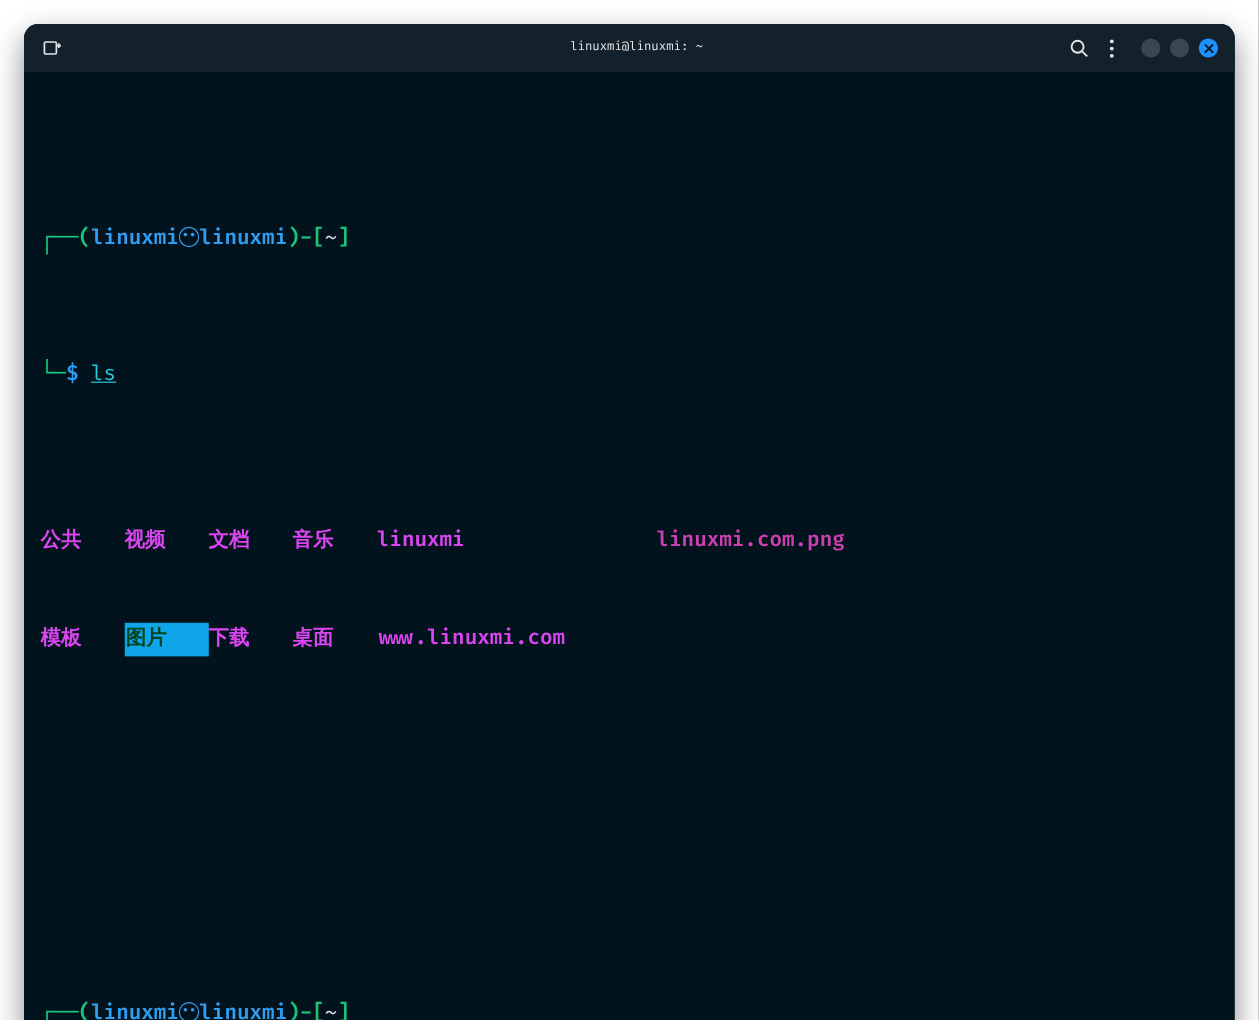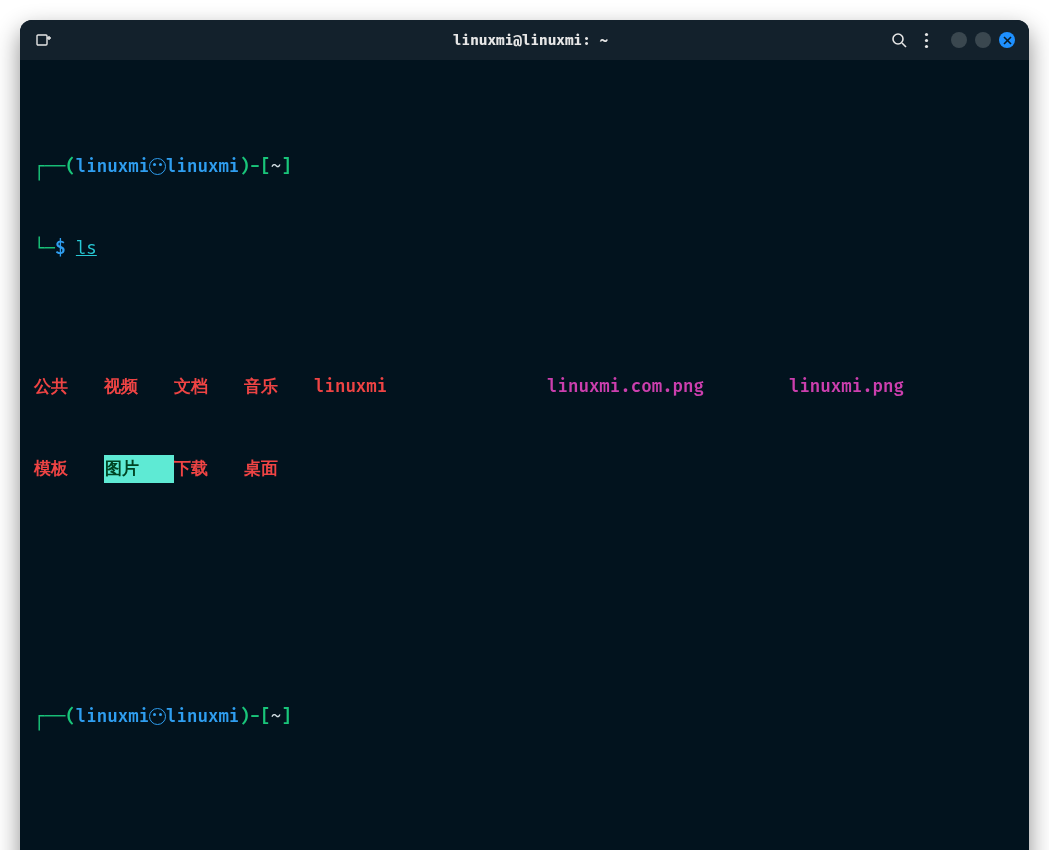--- a/index.html
+++ b/index.html
@@ -28,22 +28,22 @@
     color: #e6e6e6;
   }
   .titlebar .left-icon {
     width: 18px; height: 18px;
     display: flex; align-items: center; justify-content: center;
   }
   .titlebar .title {
     position: absolute;
     left: 12px; right: 0;
     text-align: center;
-    font-size: 14px;
-    font-weight: 700;
+    font-size: 10px;
+    font-weight: 400;
     pointer-events: none;
   }
   .titlebar .right {
     margin-left: auto;
     display: flex;
     align-items: center;
     gap: 16px;
   }
   .search-icon svg, .kebab-icon svg { display: block; }
   .win-buttons { display: flex; gap: 8px; margin-left: 6px; }
@@ -54,28 +54,28 @@
   .win-min, .win-max { background: #3a474f; }
   .win-close { background: #1e90ff; }
   .terminal {
     padding: 10px 14px 24px 14px;
     font-size: 17px;
     line-height: 1.62;
     color: #e6e6e6;
     white-space: pre;
     overflow-x: auto;
   }
-  .line { white-space: pre; }
+  .line { white-space: pre; margin-top: 32px; }
   .green { color: #19c57a; font-weight: 600; }
   .blue  { color: #2f9ef0; font-weight: 600; }
-  .blue-bold { color: #ef4444; font-weight: 700; }
+  .blue-bold { color: #d946ef; font-weight: 700; }
   .magenta { color: #cc3fae; font-weight: 600; text-align: right; }
   .cyan { color: #27c9d5; text-decoration: underline; }
   .white { color: #d5e1e6; }
-  .bg-green { background: #5eead4; color: #042; font-weight: 700; padding: 0 1px; }
+  .bg-green { background: #0ea5e9; color: #042; font-weight: 700; padding: 0 1px; }
   .ls-grid {
     display: grid;
     grid-template-columns: 70px 70px 70px 70px 160px 230px 200px;
     white-space: nowrap;
   }
   .ls-grid span { font-weight: 600; }
   .skull {
     display: inline-block;
     width: 17px; height: 17px;
     vertical-align: -3px;
@@ -140,27 +140,27 @@
     <div class="line"><span class="green">└─</span><span class="blue">$</span><span> </span><span class="cyan">ls</span></div>
 
     
     <div class="ls-grid">
       <span class="blue-bold">公共</span>
       <span class="blue-bold">视频</span>
       <span class="blue-bold">文档</span>
       <span class="blue-bold">音乐</span>
       <span class="blue-bold">linuxmi</span>
       <span class="magenta">linuxmi.com.png</span>
-      <span class="magenta">linuxmi.png</span>
     </div>
     <div class="ls-grid">
       <span class="blue-bold">模板</span>
       <span class="bg-green">图片</span>
       <span class="blue-bold">下载</span>
       <span class="blue-bold">桌面</span>
+      <span class="blue-bold">www.linuxmi.com</span>
     </div>
 
     <div class="line">&nbsp;</div>
 
     
     <div class="line"><span class="green">┌──(</span><span class="blue">linuxmi</span><span class="blue skull"></span><span class="blue">linuxmi</span><span class="green">)-[</span><span class="white">~</span><span class="green">]</span></div>
 
     
 
     

